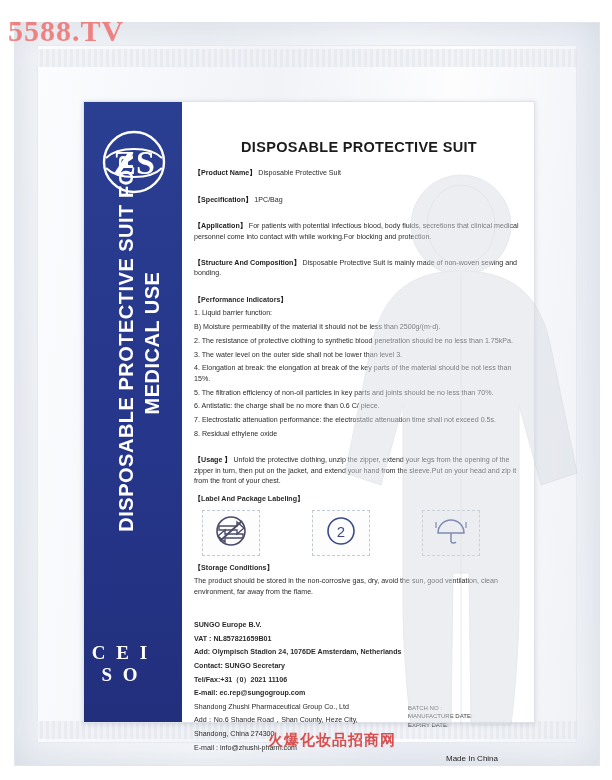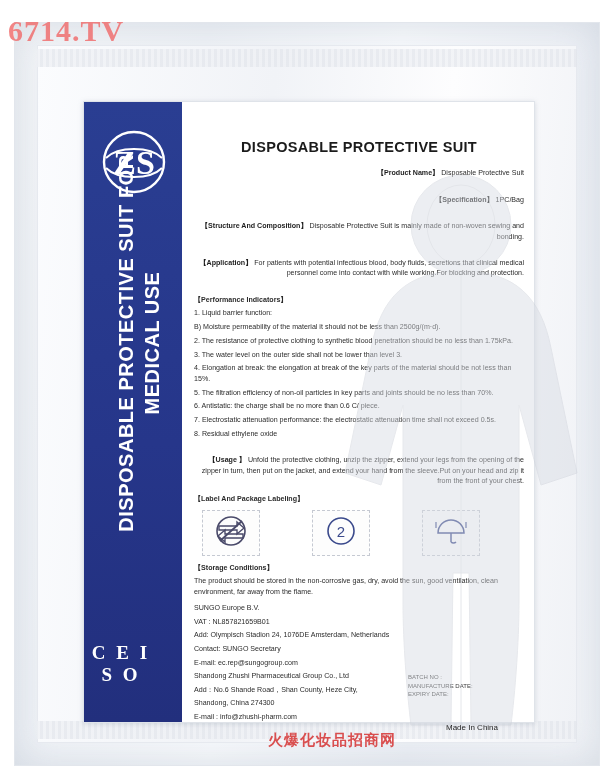--- a/index.html
+++ b/index.html
@@ -90,21 +90,21 @@
   }
   #doc-title{
     text-align:center;
     font-size:14.5px;
     font-weight:bold;
     color:#1b1b1b;
     letter-spacing:.3px;
     margin:14px 0 13px 0;
     font-family:"Liberation Sans", sans-serif;
   }
-  .row{margin:16px 0 4px 0;text-align:right;}
+  .row{margin:16px 0 4px 0;}
   .lbl{font-weight:bold;color:#1d1d1d;}
   .modelbox{
     display:inline-block;width:40px;height:22px;border:1px solid #3a3a3a;
     vertical-align:middle;margin-left:6px;background:#fff;
   }
   #perf-head{margin:16px 0 3px 0;font-weight:bold;}
   .p{margin:0 0 3.4px 0;}
   .sec-head{font-weight:bold;margin:7px 0 3px 0;}
   
   #picto{
@@ -137,21 +137,21 @@
     position:absolute;left:22px;right:22px;height:18px;
     background:repeating-linear-gradient(90deg,#eef0f4 0 3px,#e3e6ec 3px 6px);
     opacity:.75;
   }
   #seal-top{top:26px;}
   #seal-bot{bottom:26px;}
 </style>
 </head>
 <body>
 
-<div id="wm-top">6714.TV</div>
+<div id="wm-top">5588.TV</div>
 <div id="wm-bottom">火爆化妆品招商网</div>
 
 <div id="bag">
   <div class="seal" id="seal-top"></div>
   <div class="seal" id="seal-bot"></div>
 
   <svg id="ghost" viewBox="0 0 300 560">
     <g fill="#d7dbe3" stroke="#c9cdd6" stroke-width="1">
       <ellipse cx="150" cy="52" rx="50" ry="50"></ellipse>
       <path d="M150 98 C95 98 70 125 60 175 L34 300 L70 312 L92 232 L92 430 C92 470 96 520 100 552 L140 552 L142 400 L158 400 L160 552 L200 552 C204 520 208 470 208 430 L208 232 L230 312 L266 300 L240 175 C230 125 205 98 150 98 Z"></path>
@@ -184,27 +184,27 @@
         <span>Disposable Protective Suit</span>
       </div>
 
 
       <div class="row">
         <span class="lbl">【Specification】</span>
         <span>1PC/Bag</span>
       </div>
 
       <div class="row">
+        <span class="lbl">【Application】</span>
+        <span>For patients with potential infectious blood, body fluids, secretions that clinical medical personnel come into contact with while working.For blocking and protection.</span>
+      </div>
+
+      <div class="row">
         <span class="lbl">【Structure And Composition】</span>
         <span>Disposable Protective Suit is mainly made of non-woven sewing and bonding.</span>
-      </div>
-
-      <div class="row">
-        <span class="lbl">【Application】</span>
-        <span>For patients with potential infectious blood, body fluids, secretions that clinical medical personnel come into contact with while working.For blocking and protection.</span>
       </div>
 
       <div id="perf-head">【Performance Indicators】</div>
       <p class="p">1. Liquid barrier function:</p>
       <p class="p">B) Moisture permeability of the material it should not be less than 2500g/(m·d).</p>
       <p class="p">2. The resistance of protective clothing to synthetic blood penetration should be no less than 1.75kPa.</p>
       <p class="p">3. The water level on the outer side shall not be lower than level 3.</p>
       <p class="p">4. Elongation at break: the elongation at break of the key parts of the material should be not less than 15%.</p>
       <p class="p">5. The filtration efficiency of non-oil particles in key parts and joints should be no less than 70%.</p>
       <p class="p">6. Antistatic: the charge shall be no more than 0.6 C/ piece.</p>
@@ -240,25 +240,26 @@
             <path d="M20 28 a3.5 3.5 0 0 0 5 0" fill="none" stroke="#3b4a8c" stroke-width="1.5"></path>
             <line x1="5" y1="8" x2="5" y2="14" stroke="#3b4a8c" stroke-width="1.2"></line>
             <line x1="35" y1="8" x2="35" y2="14" stroke="#3b4a8c" stroke-width="1.2"></line>
           </svg>
         </div>
       </div>
 
       <div class="sec-head">【Storage Conditions】</div>
       <p class="p">The product should be stored in the non-corrosive gas, dry, avoid the sun, good ventilation, clean environment, far away from the flame.</p>
 
-      <div style="margin-top:6px;">
+      <div style="margin-top:23px;font-weight:bold;">
         <p class="addr">SUNGO Europe B.V.</p>
         <p class="addr">VAT : NL857821659B01</p>
         <p class="addr">Add: Olympisch Stadion 24, 1076DE Amsterdam, Netherlands</p>
         <p class="addr">Contact: SUNGO Secretary</p>
+        <p class="addr">Tel/Fax:+31（0）2021 11106</p>
         <p class="addr">E-mail: ec.rep@sungogroup.com</p>
       </div>
 
       <div id="lower">
         <p class="addr">Shandong Zhushi Pharmaceutical Group Co., Ltd</p>
         <p class="addr">Add：No.6 Shande Road，Shan County, Heze City,</p>
         <p class="addr">Shandong, China 274300</p>
         <p class="addr">E-mail : info@zhushi-pharm.com</p>
 
         <div id="batch">

